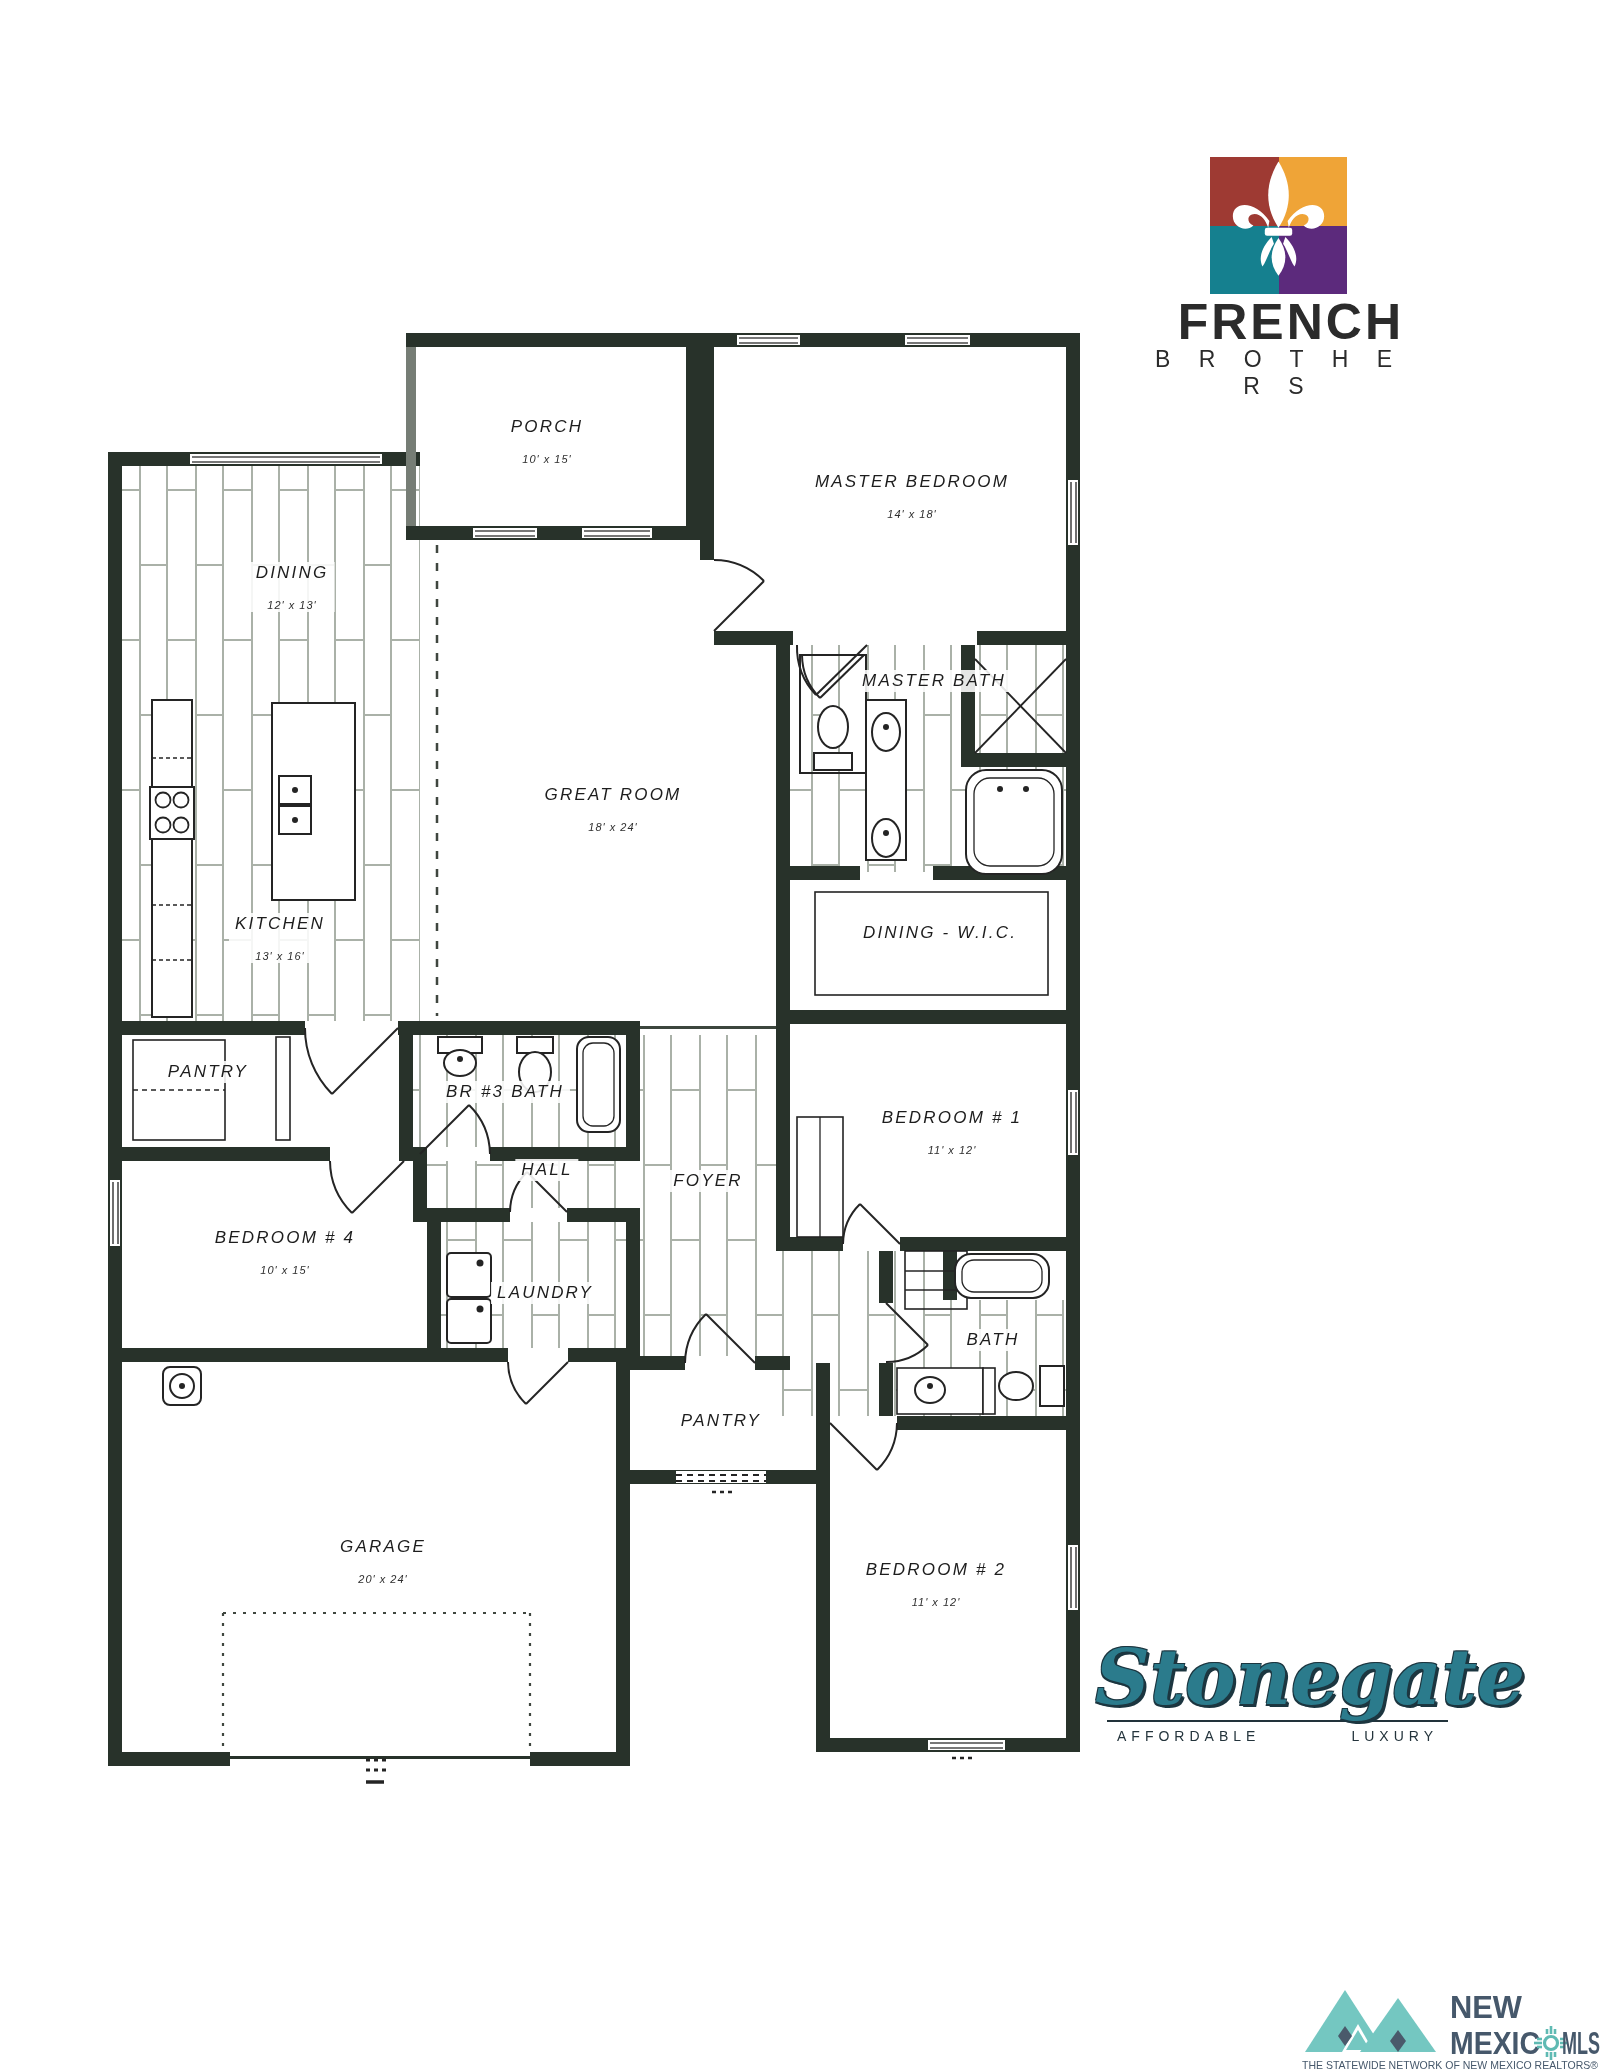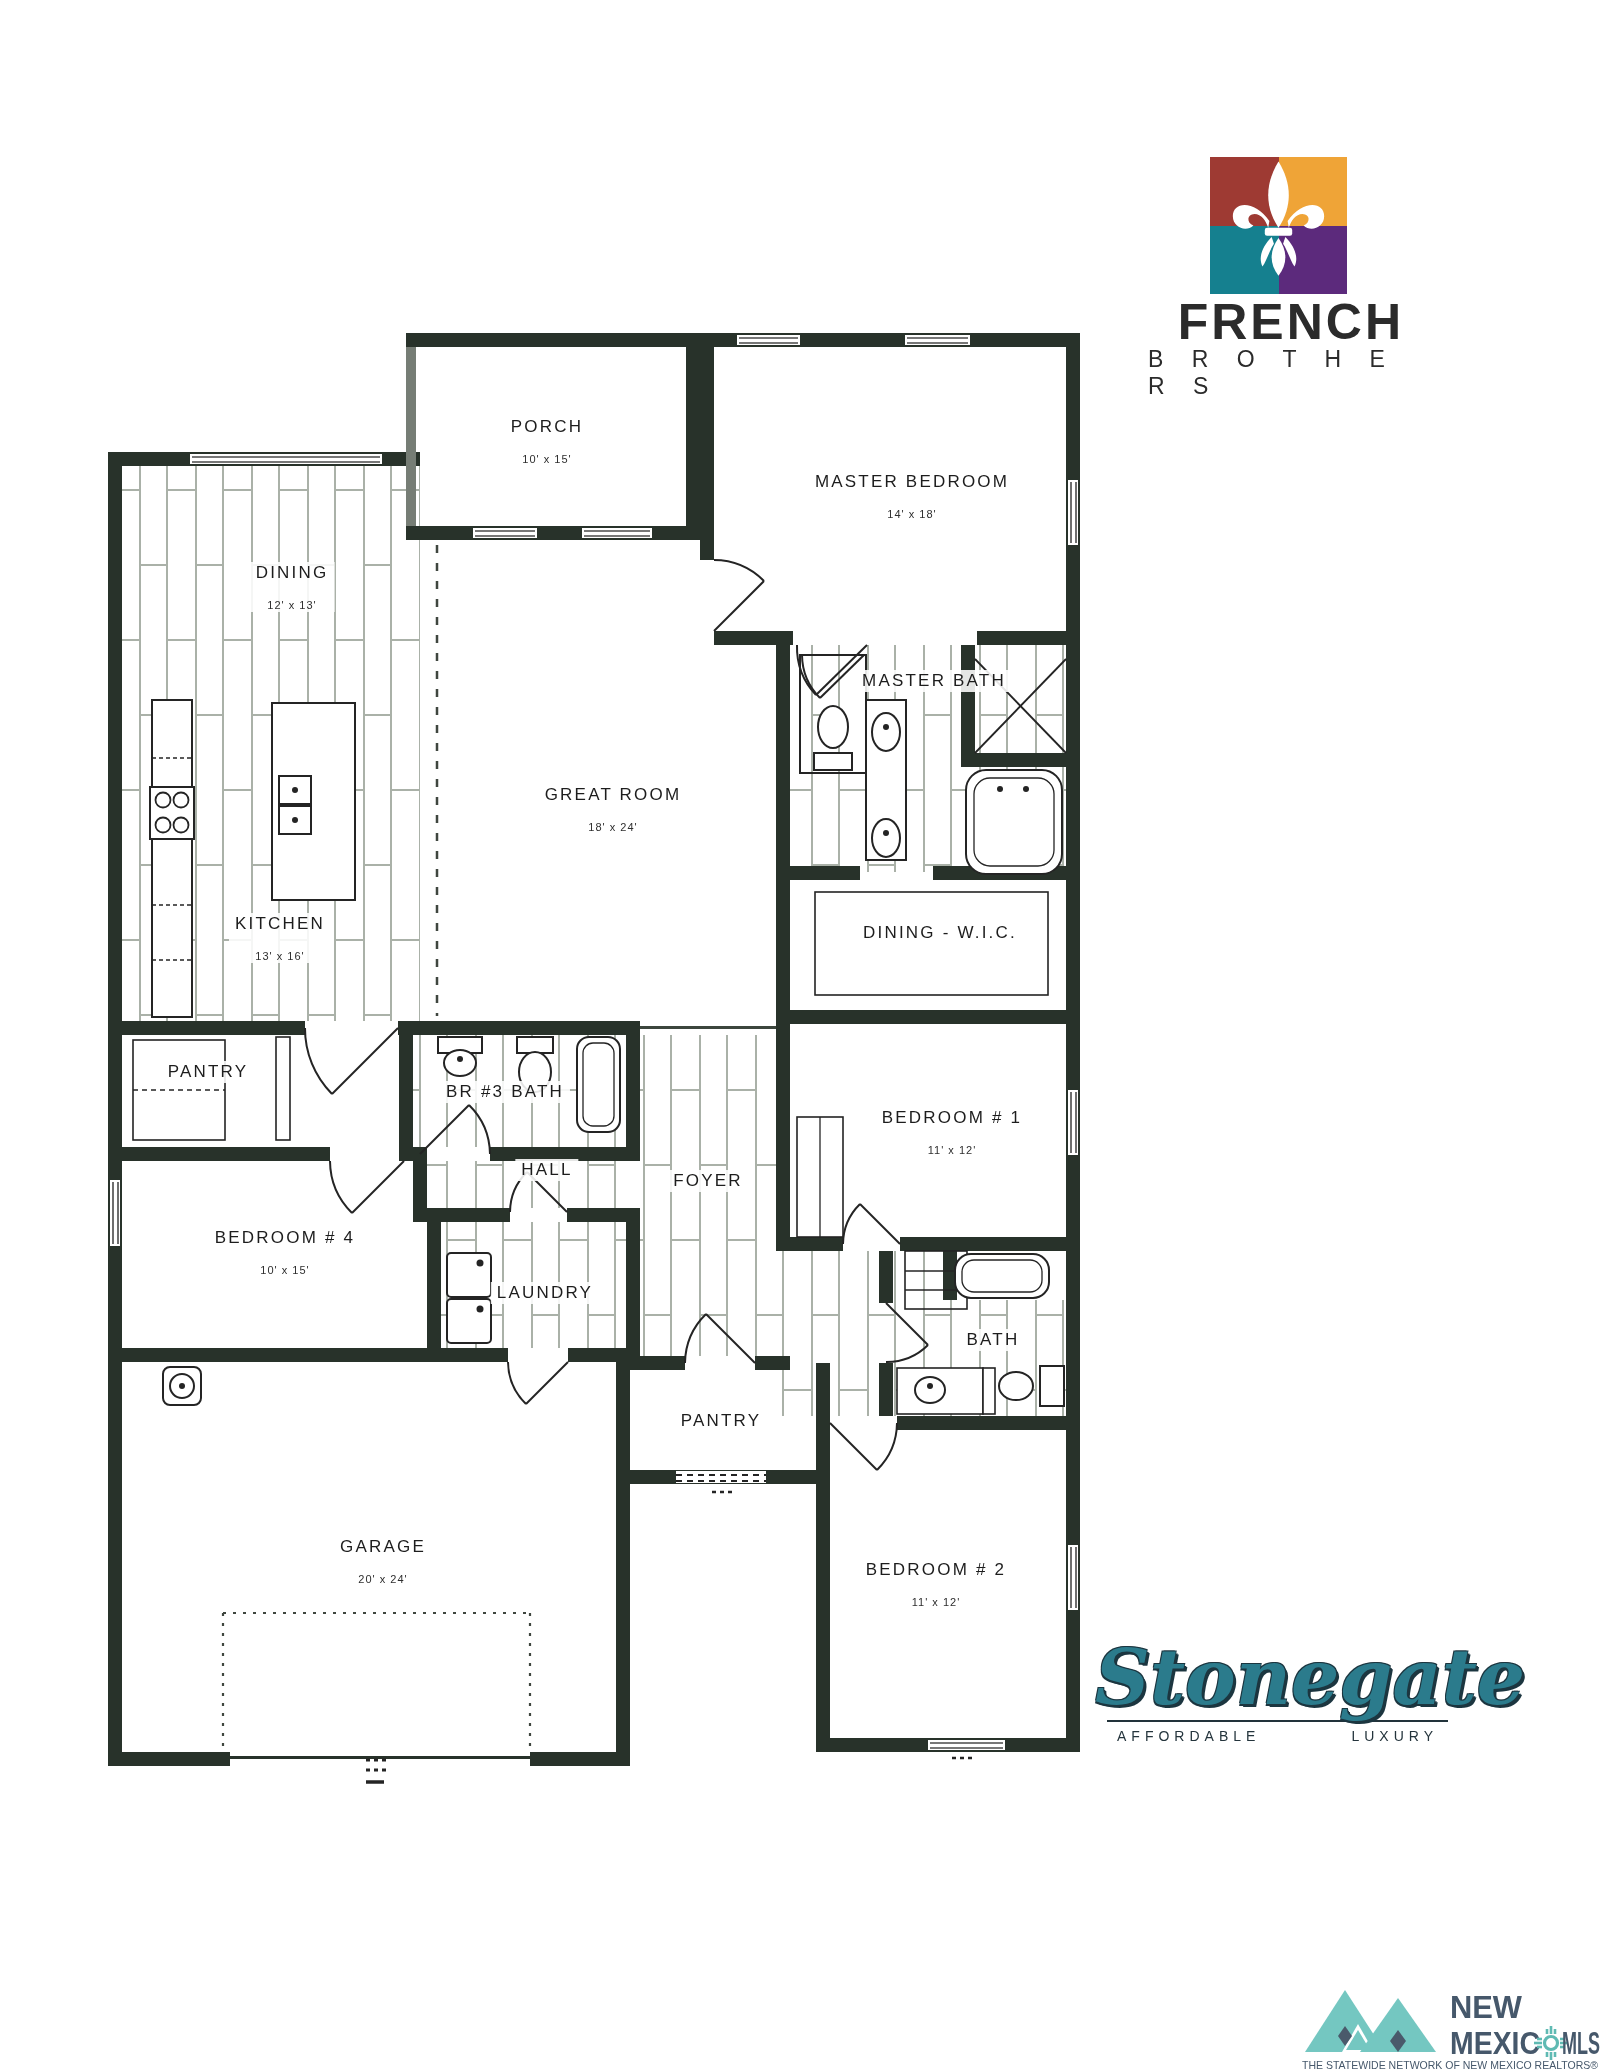--- a/index.html
+++ b/index.html
@@ -2,33 +2,33 @@
 <html><head>
 <meta charset="utf-8">
 <style>
   html,body{margin:0;padding:0;background:#ffffff;}
   body{width:1600px;height:2071px;position:relative;font-family:"Liberation Sans",sans-serif;}
   .page{position:absolute;left:0;top:0;width:1600px;height:2071px;background:#ffffff;overflow:hidden;}
   #plan-svg{position:absolute;left:0;top:0;}
 
   
   .rlabel{position:absolute;transform:translate(-50%,-50%);display:flex;flex-direction:column;
-          align-items:center;gap:16px;background:rgba(255,255,255,.88);padding:1px 6px;text-align:left;}
+          align-items:center;gap:16px;background:rgba(255,255,255,.88);padding:1px 6px;text-align:left;font-style:italic;}
   .rname{font-size:17px;letter-spacing:2.2px;color:#1d1d1d;white-space:nowrap;font-weight:500;}
   .rdims{font-size:11px;letter-spacing:1px;color:#2e2e2e;white-space:nowrap;}
 
   
   .fb-square{position:absolute;left:1210px;top:157px;width:137px;height:137px;
              display:grid;grid-template-columns:1fr 1fr;grid-template-rows:1fr 1fr;}
   .fb-q1{background:#9e3a33;} .fb-q2{background:#efa437;}
   .fb-q3{background:#15808f;} .fb-q4{background:#5c2a7c;}
   .fb-fleur{position:absolute;left:1210px;top:157px;width:137px;height:137px;}
   .fb-name{position:absolute;left:1152px;top:293px;width:252px;text-align:right;
            font-size:50px;font-weight:600;letter-spacing:3px;color:#2b2b2b;}
-  .fb-sub{position:absolute;left:1148px;top:346px;width:262px;
+  .fb-sub{position:absolute;left:1148px;top:346px;width:262px;text-align:center;
           font-size:23px;font-weight:400;letter-spacing:11px;color:#2b2b2b;}
 
   
   .info{position:absolute;left:1133px;top:670px;width:300px;text-align:center;
         font-size:29px;color:#1c1c1c;line-height:37px;}
   .info .gap{margin-top:36px;}
 
   
   .sg{position:absolute;left:1095px;top:1638px;width:365px;text-align:center;}
   .sg-word{font-family:"DejaVu Serif",serif;font-style:italic;font-weight:bold;font-size:76px;

